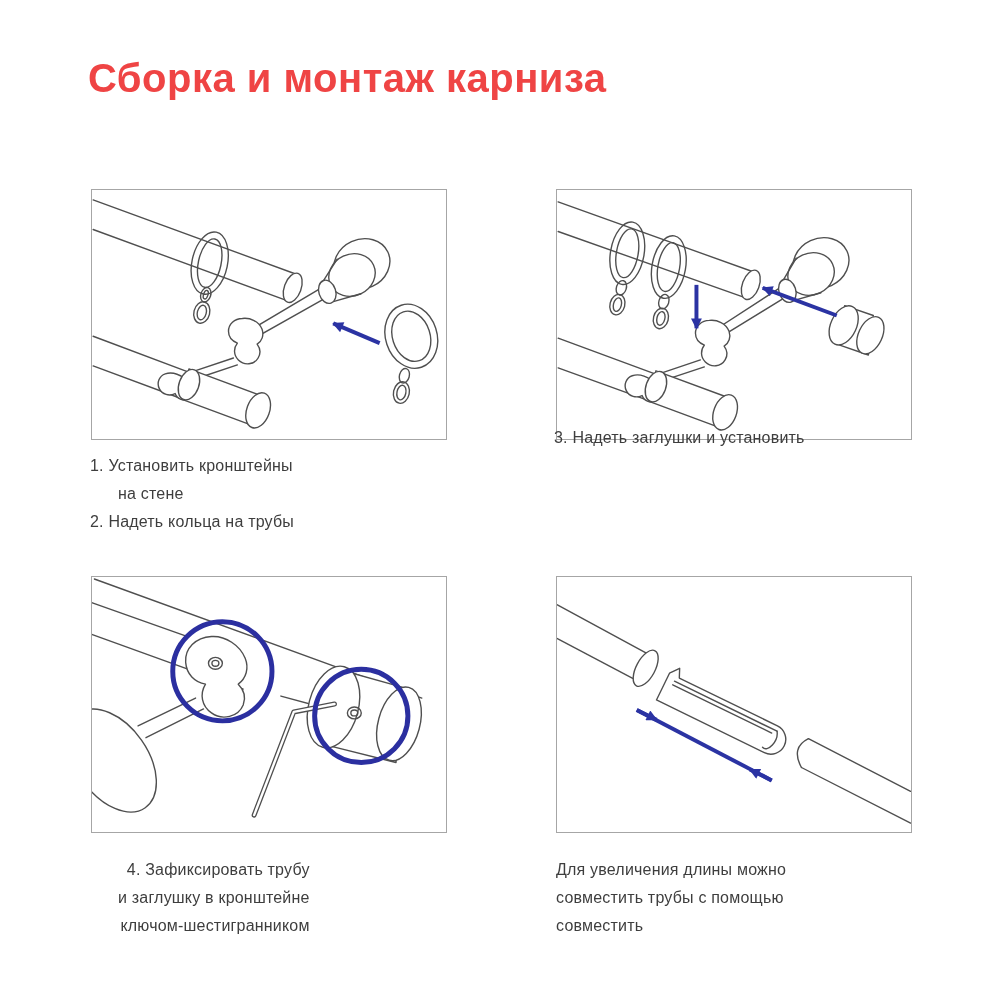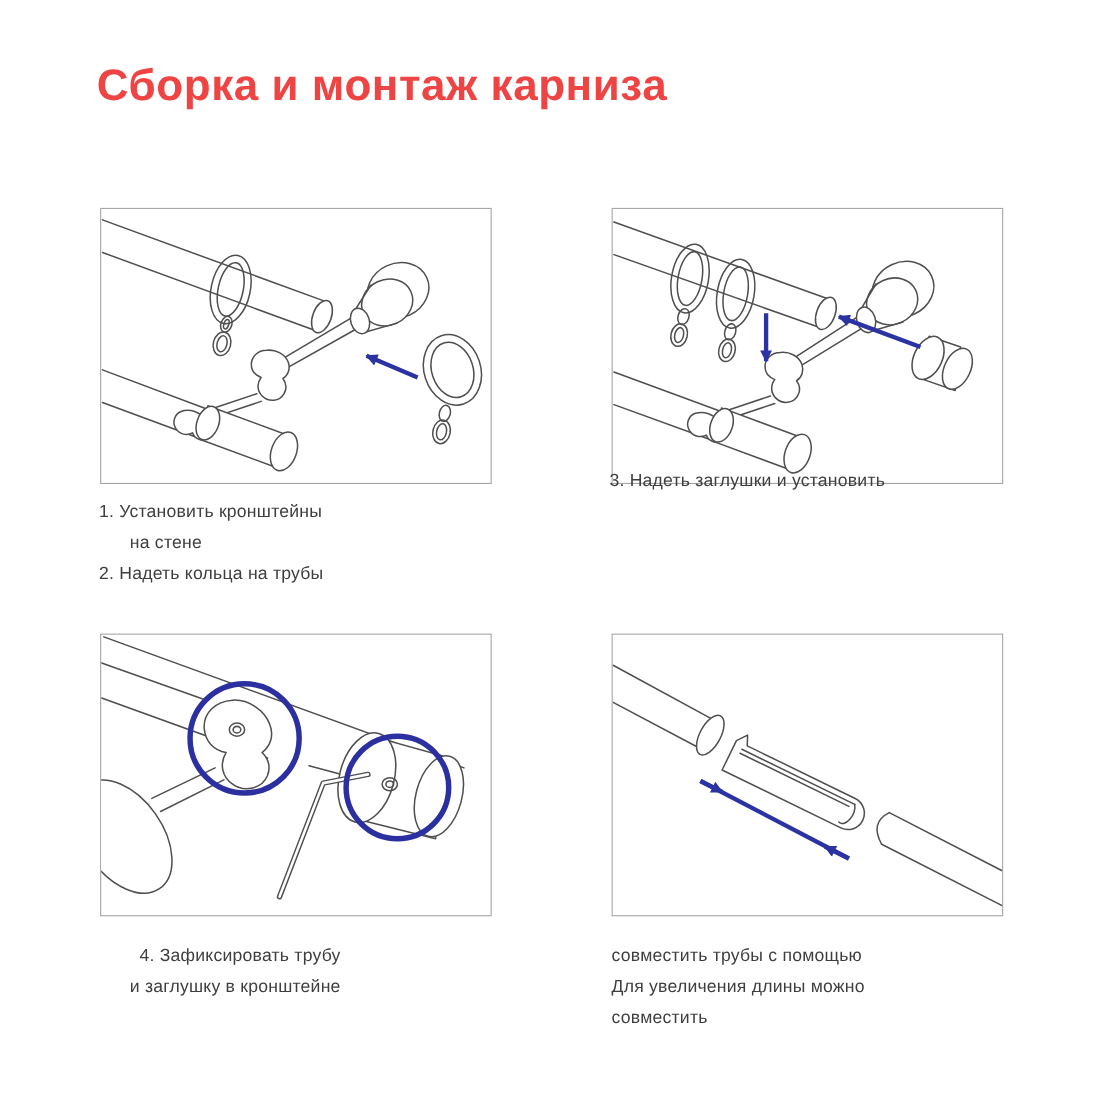--- a/index.html
+++ b/index.html
@@ -257,19 +257,20 @@
   <div class="cap-line">2. Надеть кольца на трубы</div>
 </div>
 
 <div class="caption" id="caption-2">
   <div class="cap-line">3. Надеть заглушки и установить</div>
 </div>
 
 <div class="caption" id="caption-3">
   <div class="cap-line">4. Зафиксировать трубу</div>
   <div class="cap-line indent">и заглушку в кронштейне</div>
+  <div class="cap-line indent">ключом-шестигранником</div>
 </div>
 
 <div class="caption" id="caption-4">
+  <div class="cap-line">Для увеличения длины можно</div>
   <div class="cap-line">совместить трубы с помощью</div>
-  <div class="cap-line">Для увеличения длины можно</div>
   <div class="cap-line">совместить</div>
 </div>
 
 </body></html>

